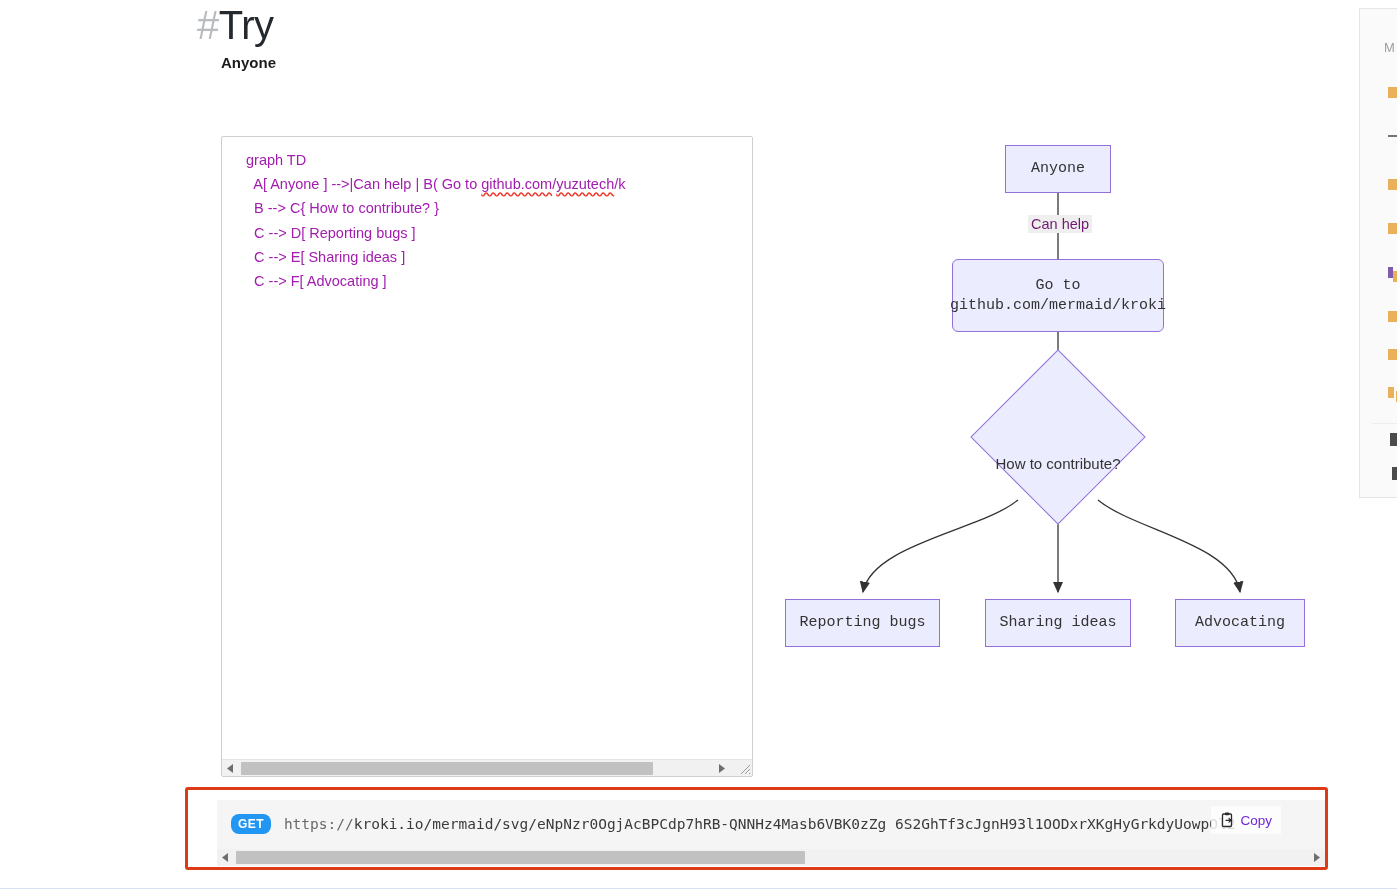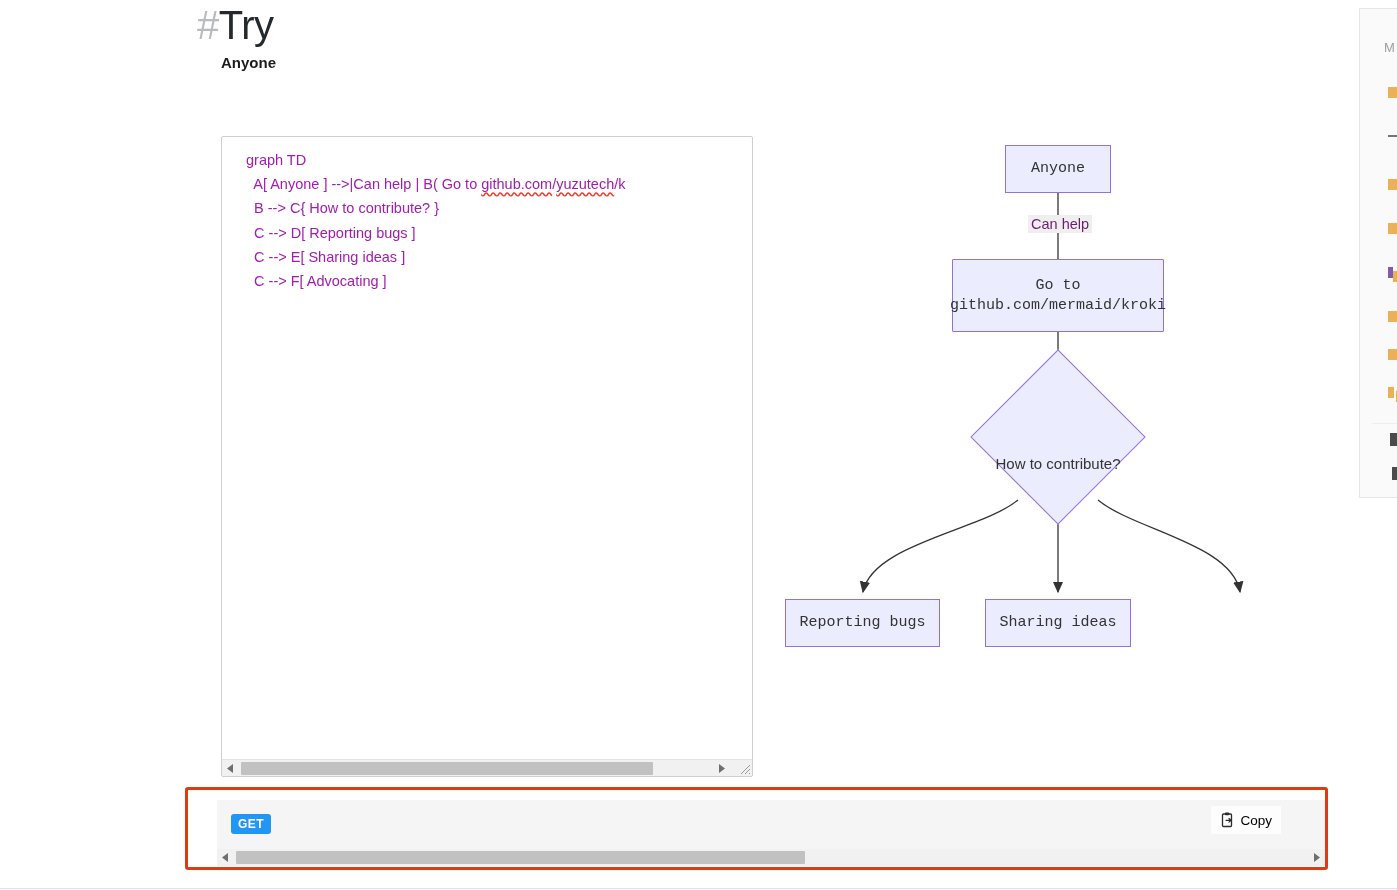--- a/index.html
+++ b/index.html
@@ -162,21 +162,21 @@
     border: 1px solid #9370db;
     display: flex;
     align-items: center;
     justify-content: center;
     text-align: right;
     font-family: Liberation Mono, monospace;
     font-size: 15px;
     color: #333333;
     line-height: 1.3;
   }
-  .node.rounded { border-radius: 1px; }
+  .node.rounded { border-radius: 6px; }
 
   .diamond {
     position: absolute;
     width: 124px;
     height: 124px;
     background: #ececff;
     border: 1px solid #9370db;
     transform: rotate(45deg);
   }
   .diamond-label {
@@ -233,21 +233,21 @@
     padding-left: 14px;
   }
   .get-badge {
     background: #2196f3;
     color: #ffffff;
     font-family: "Liberation Sans", sans-serif;
     font-size: 12px;
     font-weight: bold;
     letter-spacing: 0.4px;
     padding: 3px 7px 3px 7px;
-    border-radius: 3px;
+    border-radius: 8px;
     flex: 0 0 auto;
   }
   .url-text {
     margin-left: 13px;
     font-family: "DejaVu Sans Mono", monospace;
     font-size: 14.5px;
     color: #3b3b3b;
     white-space: nowrap;
     overflow: hidden;
   }
@@ -266,21 +266,21 @@
     position: absolute;
     right: 44px;
     top: 16px;
     background: rgba(255,255,255,0.82);
     border: none;
     display: flex;
     align-items: center;
     gap: 5px;
     padding: 6px 9px;
     font-size: 13.5px;
-    color: #000000;
+    color: #6d28d9;
     cursor: pointer;
     font-family: "Liberation Sans", sans-serif;
   }
   .copy-btn svg { display: block; }
 
   
   .right-drawer {
     position: absolute;
     left: 1359px;
     top: 8px;
@@ -409,26 +409,30 @@
     </div>
 
     <div class="node" style="left:225px; top:479px; width:146px; height:48px;">
       <span>Sharing ideas</span>
     </div>
 
     <div class="node" style="left:25px; top:479px; width:155px; height:48px;">
       <span>Reporting bugs</span>
     </div>
 
+    <div class="node" style="left:415px; top:479px; width:130px; height:48px;">
+      <span>Advocating</span>
+    </div>
   </div>
 
   <div class="url-panel">
     <div class="url-inner">
       <div class="url-row">
         <span class="get-badge">GET</span>
+        <span class="url-text"><span class="scheme">https://</span><span>kroki.io/mermaid/svg/eNpNzr0OgjAcBPCdp7hRB-QNNHz4Masb6VBK0zZg_6S2GhTf3cJgnH93l1OODxrXKgHyGrkdyUowpOl2</span></span>
       </div>
 
       <div class="url-hscroll">
         <div class="sb-arrow">
           <svg width="7" height="9" viewBox="0 0 7 9">
               <path d="M6 0 L0 4.5 L6 9 Z" fill="#6e6e6e"></path>
             </svg>
         </div>
         <div class="sb-track">
           <div class="sb-thumb" style="left:2px; width:53%;"></div>

